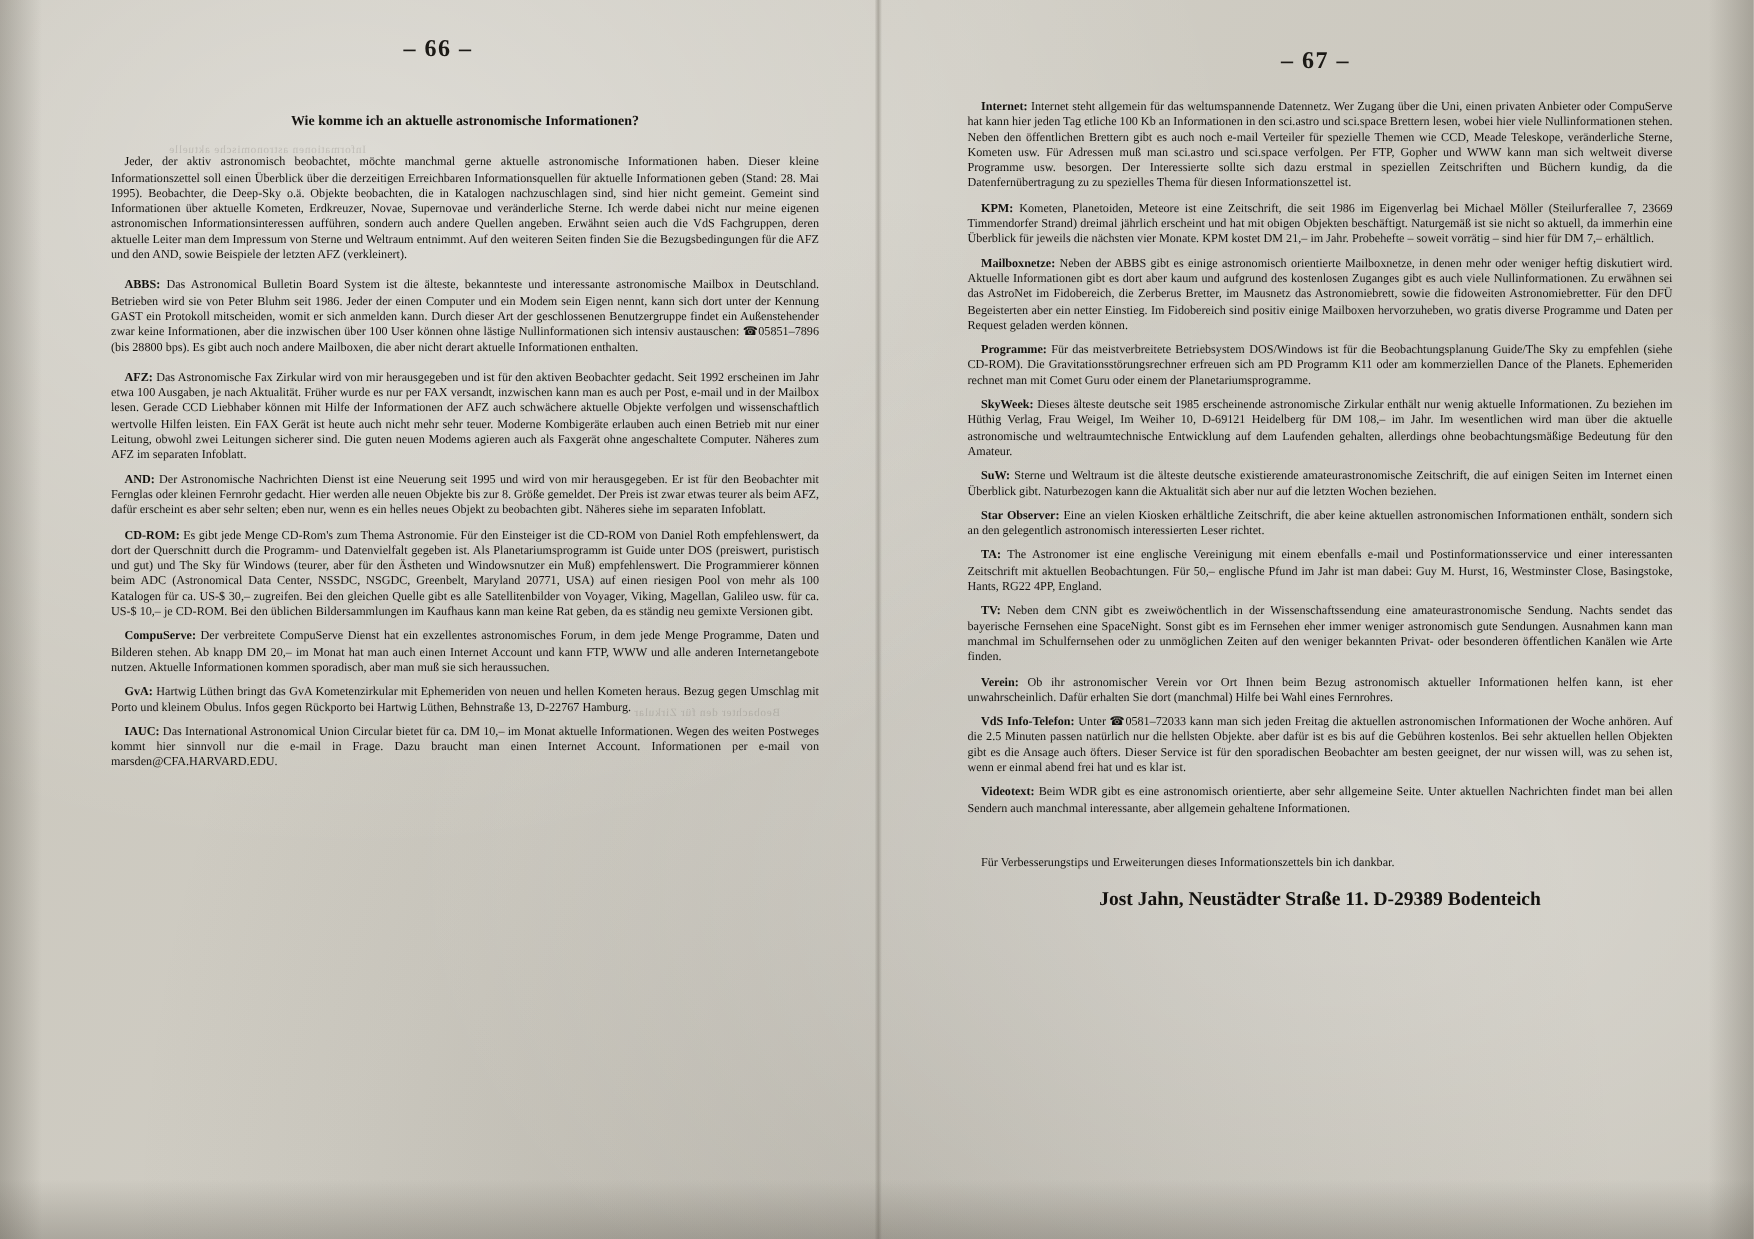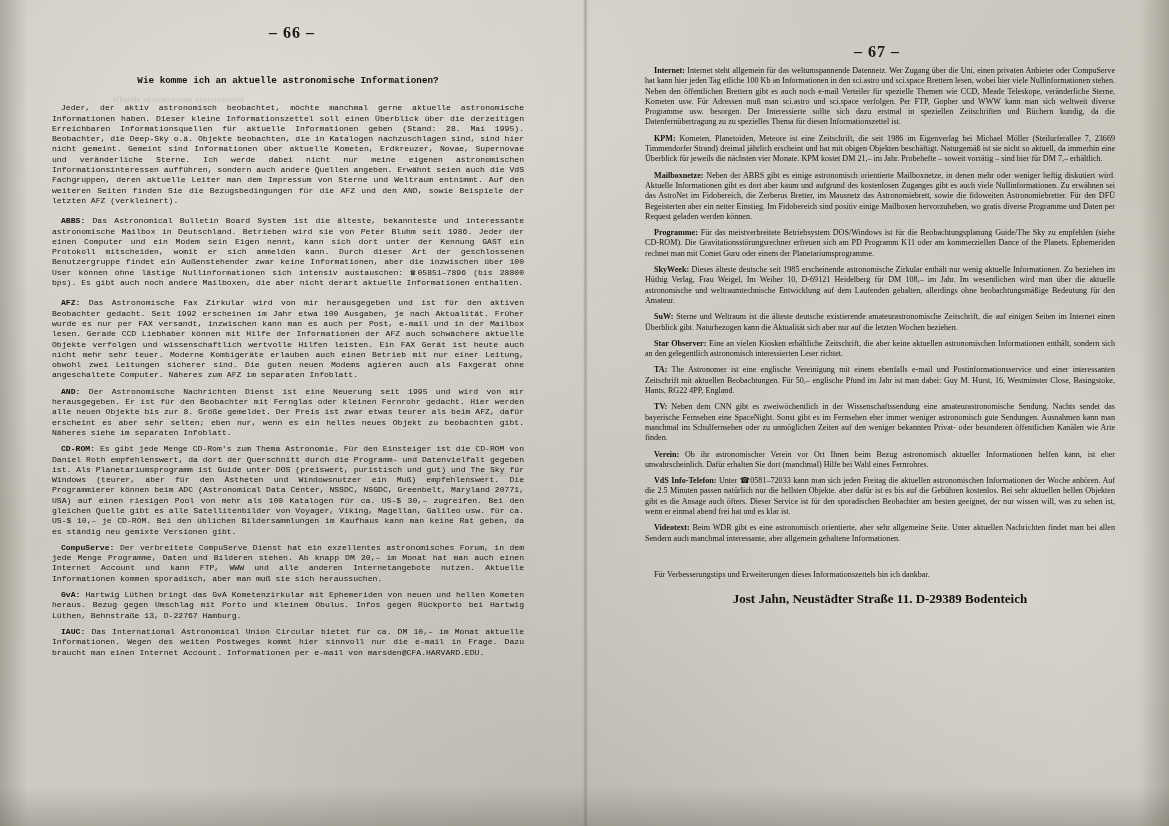--- a/index.html
+++ b/index.html
@@ -48,34 +48,33 @@
   .leaf-right { left: 585px; width: 584px; }
 
   .folio {
     text-align: center;
     font-size: 16px;
     font-weight: bold;
     letter-spacing: 1px;
     color: #1c1a16;
   }
   .leaf-left .folio { margin-top: 24px; }
-  .leaf-right .folio { margin-top: 43px; }
+  .leaf-right .folio { margin-top: 32px; }
 
   .col {
     position: absolute;
     color: #14120f;
     text-align: justify;
     font-size: 8.1px;
     line-height: 10.3px;
   }
   .leaf-left .col {
-    left: 52px;
+    left: 74px;
     top: 76px;
     width: 472px;
-    font-family: Liberation Mono, monospace;
   }
   .leaf-right .col {
     left: 60px;
     top: 66px;
     width: 470px;
   }
   .article-title {
     text-align: center;
     font-weight: bold;
     font-size: 9.3px;

